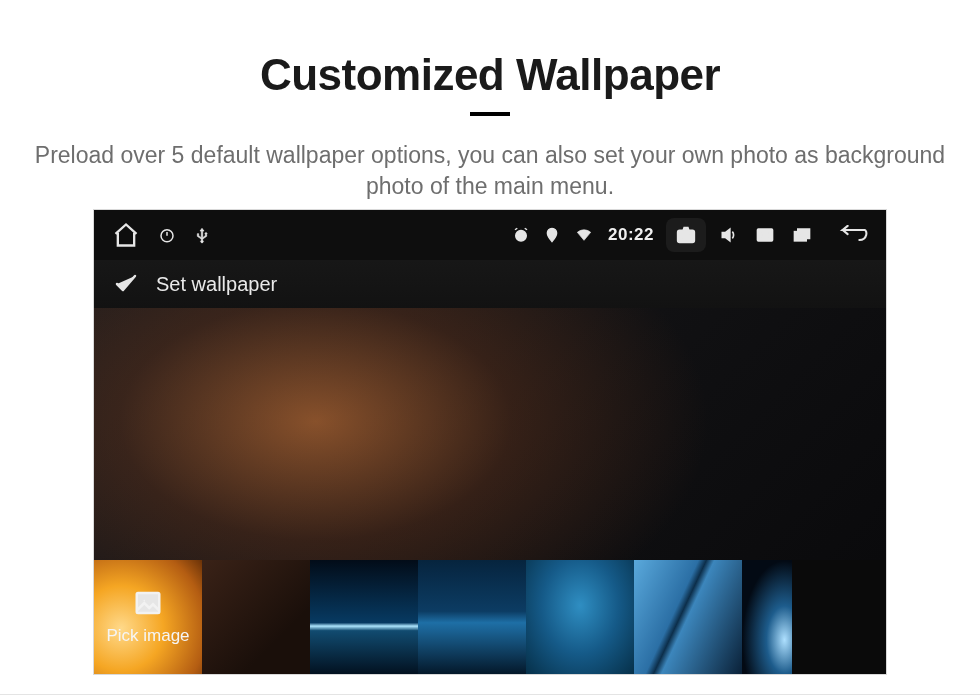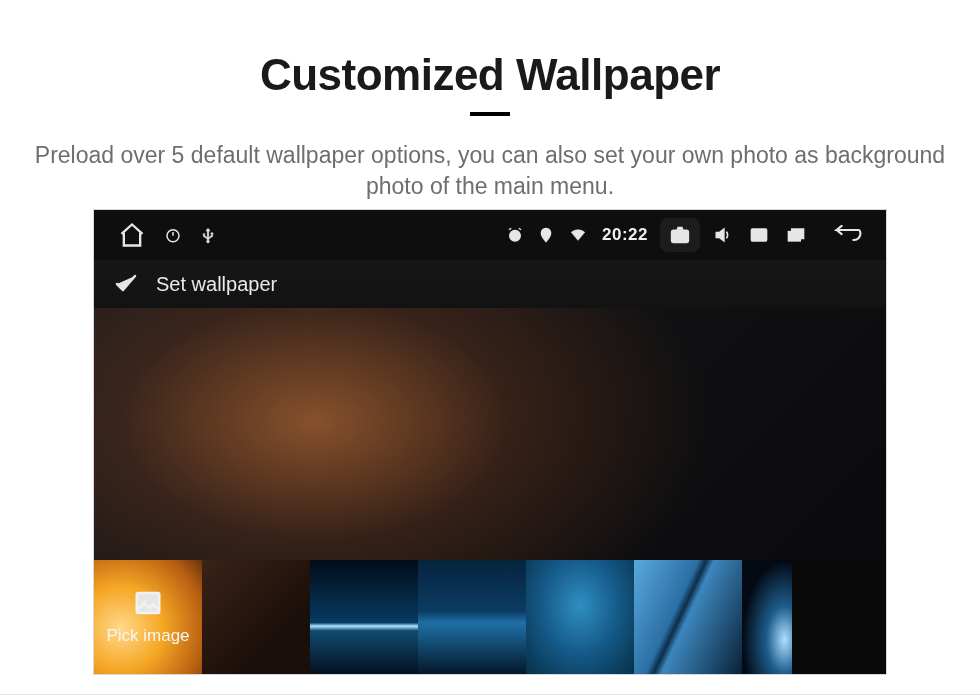--- a/index.html
+++ b/index.html
@@ -42,21 +42,21 @@
     overflow: hidden;
     box-shadow: 0 0 0 1px rgba(0,0,0,.15);
   }
 
   
   .status-bar {
     height: 50px;
     background: #0e0e0e;
     display: flex;
     align-items: center;
-    padding: 0 24px;
+    padding: 0 18px;
     color: #e8e8e8;
     gap: 10px;
   }
   .status-left { display: flex; align-items: center; gap: 18px; }
   .status-spacer { flex: 1; }
   .status-right { display: flex; align-items: center; gap: 14px; }
   .clock-text { font-size: 17px; font-weight: 600; color: #f0f0f0; letter-spacing: 0.5px; }
   .ico { display: inline-flex; align-items: center; justify-content: center; }
   .ico svg { fill: #e6e6e6; stroke: #e6e6e6; }
   .camera-highlight {

